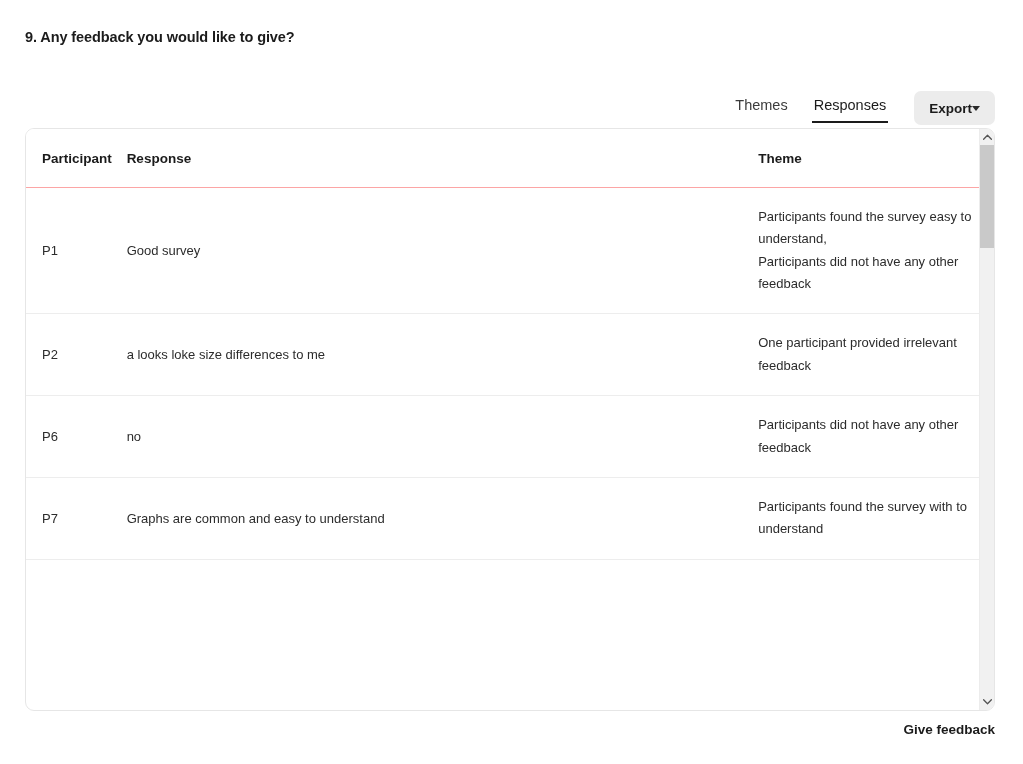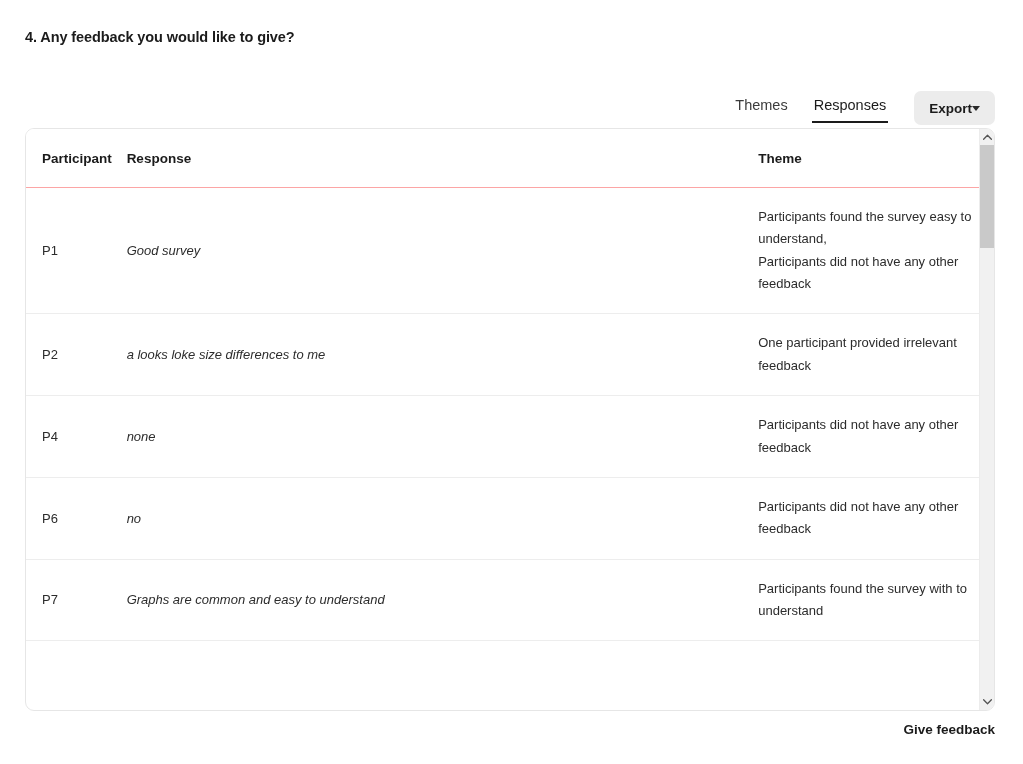--- a/index.html
+++ b/index.html
@@ -134,21 +134,20 @@
 
   th.col-participant, td.col-participant { padding-left: 16px; }
   th.col-response,    td.col-response    { padding-left: 0px; }
   th.col-theme,       td.col-theme       { padding-left: 0px; }
 
   td.col-participant {
     color: #2c2c2c;
     font-size: 13px;
   }
   td.col-response {
-    font-style: italic;
     color: #2c2c2c;
     font-size: 13px;
     padding-right: 28px;
   }
   td.col-theme {
     color: #3a3a3a;
     font-size: 13px;
     line-height: 1.72;
     padding-right: 20px;
   }
@@ -207,21 +206,21 @@
     color: #1b1b1b;
     cursor: pointer;
   }
 </style>
 </head>
 <body>
 
 <div id="page-card">
 
   <div class="question-header">
-    <div class="question-title">4. Any feedback you would like to give?</div>
+    <div class="question-title">9. Any feedback you would like to give?</div>
   </div>
 
   <div class="toolbar">
     <div class="tab">Themes</div>
     <div class="tab active">Responses</div>
     <button class="export-button">
       <span>Export</span>
       <span class="caret"></span>
     </button>
   </div>
@@ -243,27 +242,20 @@
               <td class="col-theme">
                 <span class="theme-line">Participants found the survey easy to understand,</span>
                 <span class="theme-line">Participants did not have any other feedback</span>
               </td>
             </tr>
             <tr class="row-normal">
               <td class="col-participant">P2</td>
               <td class="col-response">a looks loke size differences to me</td>
               <td class="col-theme">
                 <span class="theme-line">One participant provided irrelevant feedback</span>
-              </td>
-            </tr>
-            <tr class="row-normal">
-              <td class="col-participant">P4</td>
-              <td class="col-response">none</td>
-              <td class="col-theme">
-                <span class="theme-line">Participants did not have any other feedback</span>
               </td>
             </tr>
             <tr class="row-normal">
               <td class="col-participant">P6</td>
               <td class="col-response">no</td>
               <td class="col-theme">
                 <span class="theme-line">Participants did not have any other feedback</span>
               </td>
             </tr>
             <tr class="row-normal">

